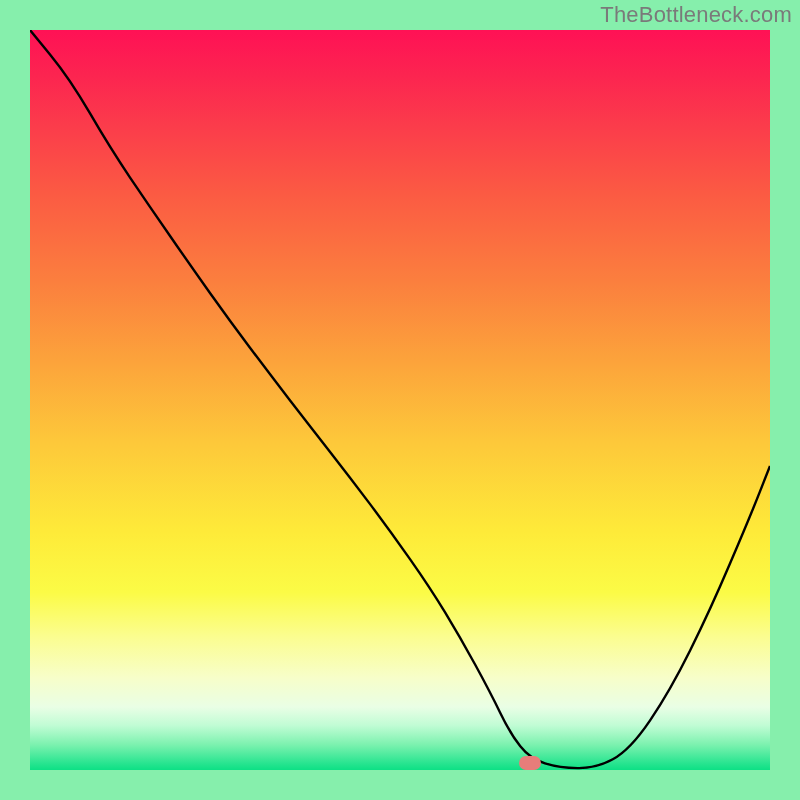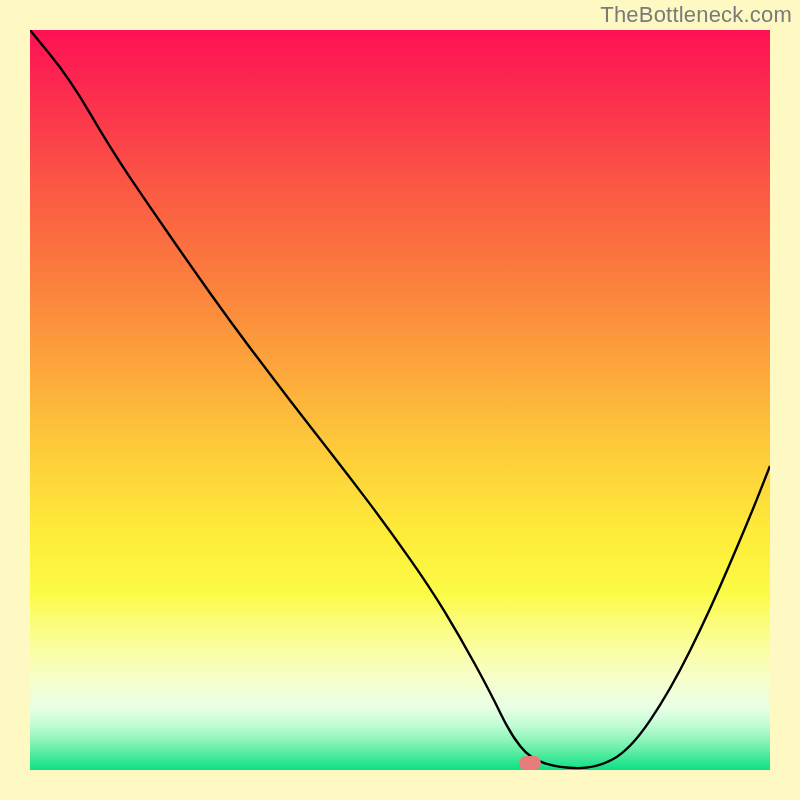--- a/index.html
+++ b/index.html
@@ -7,21 +7,21 @@
     padding: 0;
     width: 800px;
     height: 800px;
     background: #000;
     font-family: Arial, Helvetica, sans-serif;
   }
   .frame {
     position: relative;
     width: 800px;
     height: 800px;
-    background: #fef9c3;
+    background: #86efac;
   }
   .watermark {
     position: absolute;
     top: 2px;
     right: 8px;
     color: #7a7a7a;
     font-size: 22px;
     font-weight: 500;
     letter-spacing: 0.2px;
     z-index: 20;

